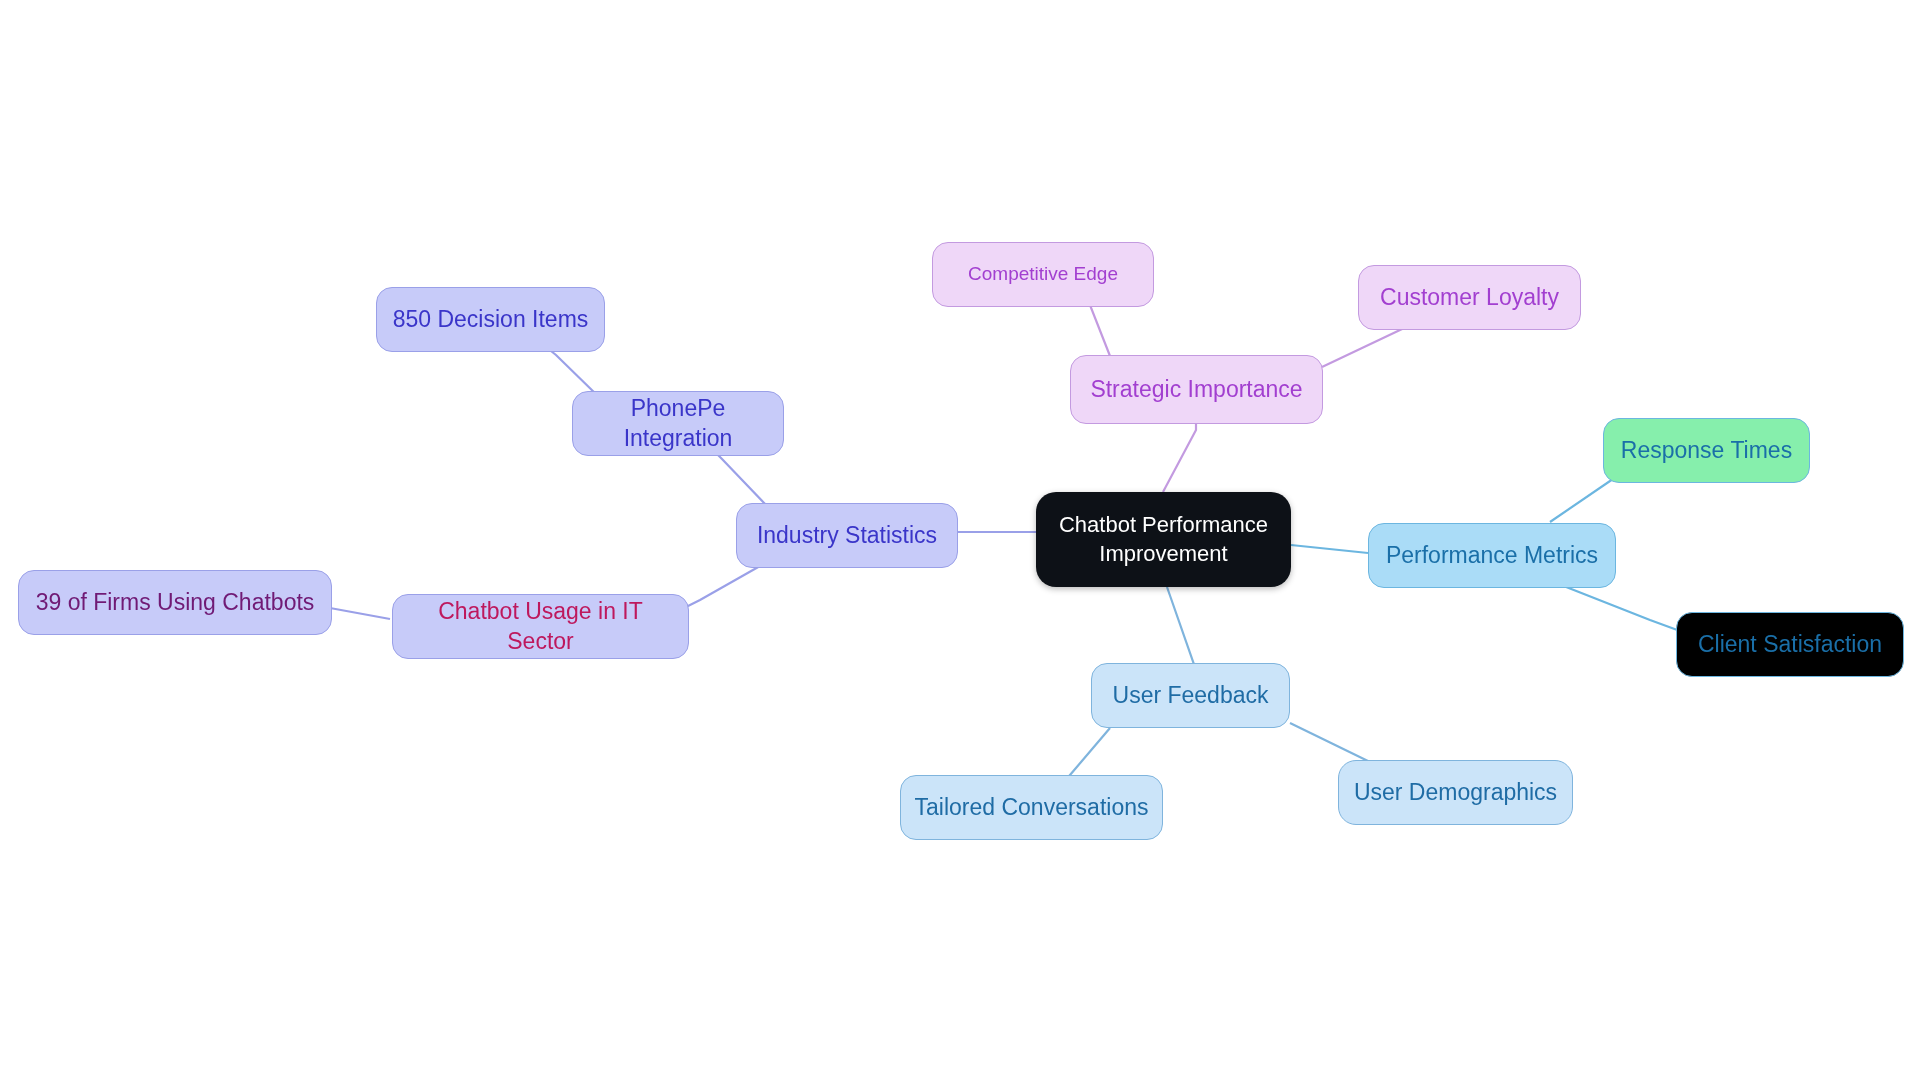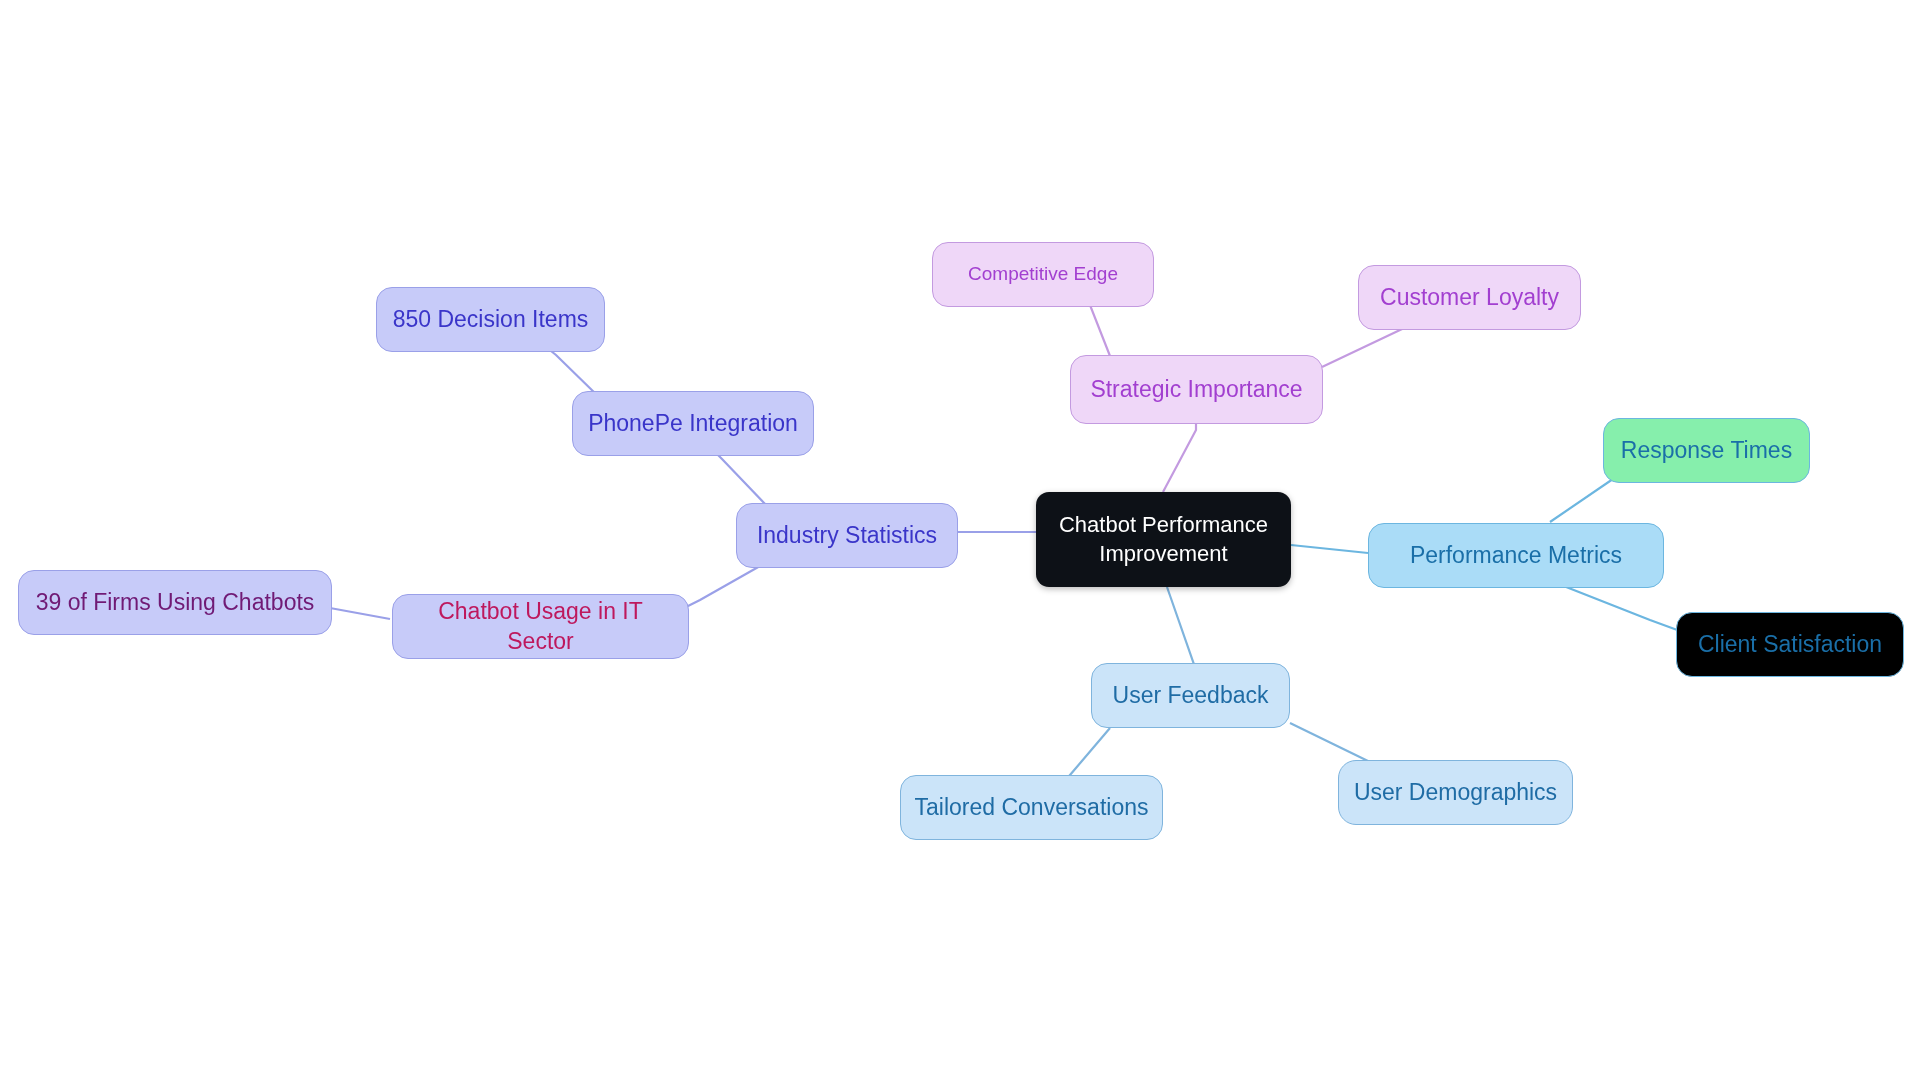--- a/index.html
+++ b/index.html
@@ -36,21 +36,21 @@
     justify-content: center;
     text-align: center;
     border-radius: 16px;
     border-style: solid;
     border-width: 1.5px;
     line-height: 1.3;
     white-space: pre-line;
     padding: 0 10px;
   }
   .mm-node.root {
-    border-radius: 13px;
+    border-radius: 20px;
     border-width: 0;
     box-shadow: 0 2px 6px rgba(0,0,0,0.28);
   }
 </style>
 </head>
 <body>
 
 <div id="mindmap-canvas">
 
   <svg id="edge-layer" viewBox="0 0 1920 1083" xmlns="http://www.w3.org/2000/svg">
@@ -93,33 +93,33 @@
 
   <div class="mm-node" style="left:932px; top:242px; width:222px; height:65px;
               background:#efd7f8; border-color:#c39ae0; color:#a23fd0; font-size:19px;">Competitive Edge</div>
 
   <div class="mm-node" style="left:1358px; top:265px; width:223px; height:65px;
               background:#efd7f8; border-color:#c39ae0; color:#a23fd0; font-size:23px;">Customer Loyalty</div>
 
   <div class="mm-node" style="left:736px; top:503px; width:222px; height:65px;
               background:#c7cbf9; border-color:#9aa0e8; color:#3a35c9; font-size:23px;">Industry Statistics</div>
 
-  <div class="mm-node" style="left:572px; top:391px; width:242px; height:65px;
+  <div class="mm-node" style="left:572px; top:391px; width:212px; height:65px;
               background:#c7cbf9; border-color:#9aa0e8; color:#3a35c9; font-size:23px;">PhonePe Integration</div>
 
   <div class="mm-node" style="left:376px; top:287px; width:229px; height:65px;
               background:#c7cbf9; border-color:#9aa0e8; color:#3a35c9; font-size:23px;">850 Decision Items</div>
 
   <div class="mm-node" style="left:392px; top:594px; width:297px; height:65px;
               background:#c7cbf9; border-color:#9aa0e8; color:#be185d; font-size:23px;">Chatbot Usage in IT Sector</div>
 
   <div class="mm-node" style="left:18px; top:570px; width:314px; height:65px;
               background:#c7cbf9; border-color:#9aa0e8; color:#701a75; font-size:23px;">39 of Firms Using Chatbots</div>
 
-  <div class="mm-node" style="left:1368px; top:523px; width:296px; height:65px;
+  <div class="mm-node" style="left:1368px; top:523px; width:248px; height:65px;
               background:#aadcf7; border-color:#6cb6e0; color:#1a6fa8; font-size:23px;">Performance Metrics</div>
 
   <div class="mm-node" style="left:1603px; top:418px; width:207px; height:65px;
               background:#86efac; border-color:#6cb6e0; color:#1a6fa8; font-size:23px;">Response Times</div>
 
   <div class="mm-node" style="left:1676px; top:612px; width:228px; height:65px;
               background:#000000; border-color:#6cb6e0; color:#1a6fa8; font-size:23px;">Client Satisfaction</div>
 
   <div class="mm-node" style="left:1091px; top:663px; width:199px; height:65px;
               background:#cbe4f9; border-color:#7fb4dd; color:#1f6ca5; font-size:23px;">User Feedback</div>

